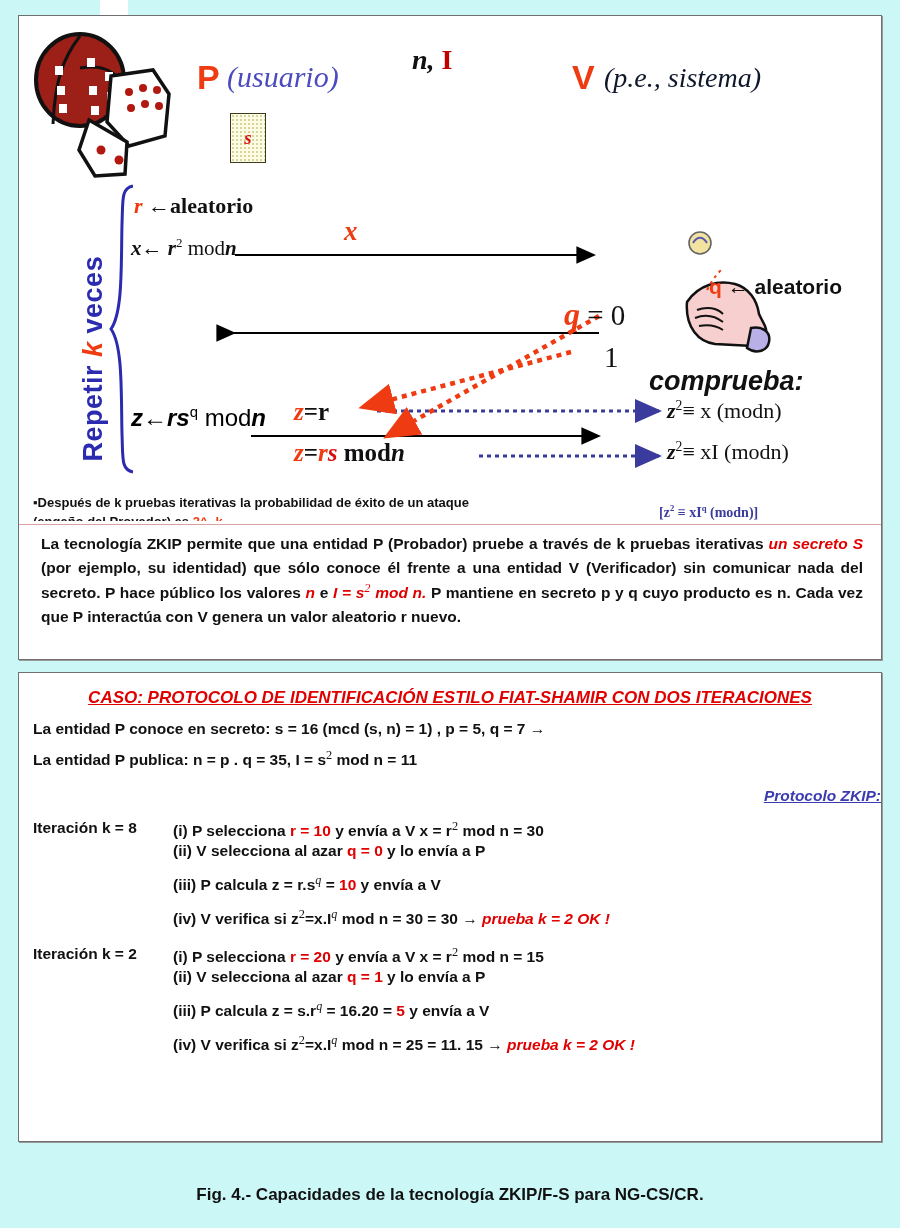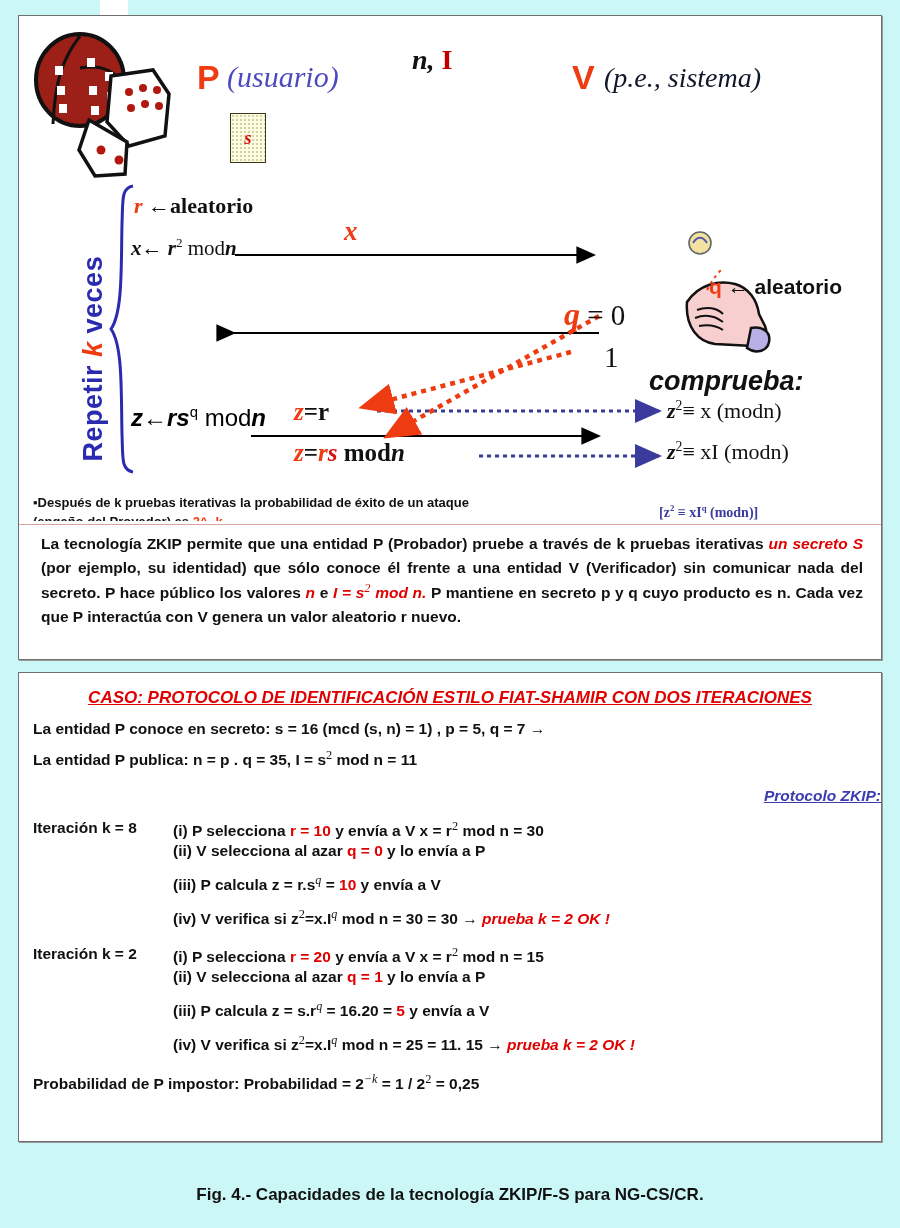--- a/index.html
+++ b/index.html
@@ -308,16 +308,15 @@
   <div class="iter-block">
     <div class="iter-label">Iteración k = 2</div>
     <div class="iter-steps">
       <div><span>(i) P selecciona </span><span class="rd">r = 20</span><span> y envía a V x = r</span><sup class="n">2</sup><span> mod n = 15</span></div>
       <div><span>(ii) V selecciona al azar </span><span class="rd">q = 1</span><span> y lo envía a P</span></div>
       <div class="gap"><span>(iii) P calcula z = s.r</span><sup class="it">q</sup><span> = 16.20 = </span><span class="rd">5</span><span> y envía a V</span></div>
       <div class="gap"><span>(iv) V verifica si z</span><sup class="n">2</sup><span>=x.I</span><sup class="it">q</sup><span> mod n = 25 = 11. 15 → </span><span class="ok">prueba k = 2 OK !</span></div>
     </div>
   </div>
 
-  <div class="prob"><span>Probabilidad de P impostor: Probabilidad = 2</span><sup class="it">−k</sup><span> = 1 / 2</span><sup class="n">2</sup><span> = 0,25</span></div>
 </div>
 
 <div class="caption">Fig. 4.- Capacidades de la tecnología ZKIP/F-S para NG-CS/CR.</div>
 
 </body></html>

